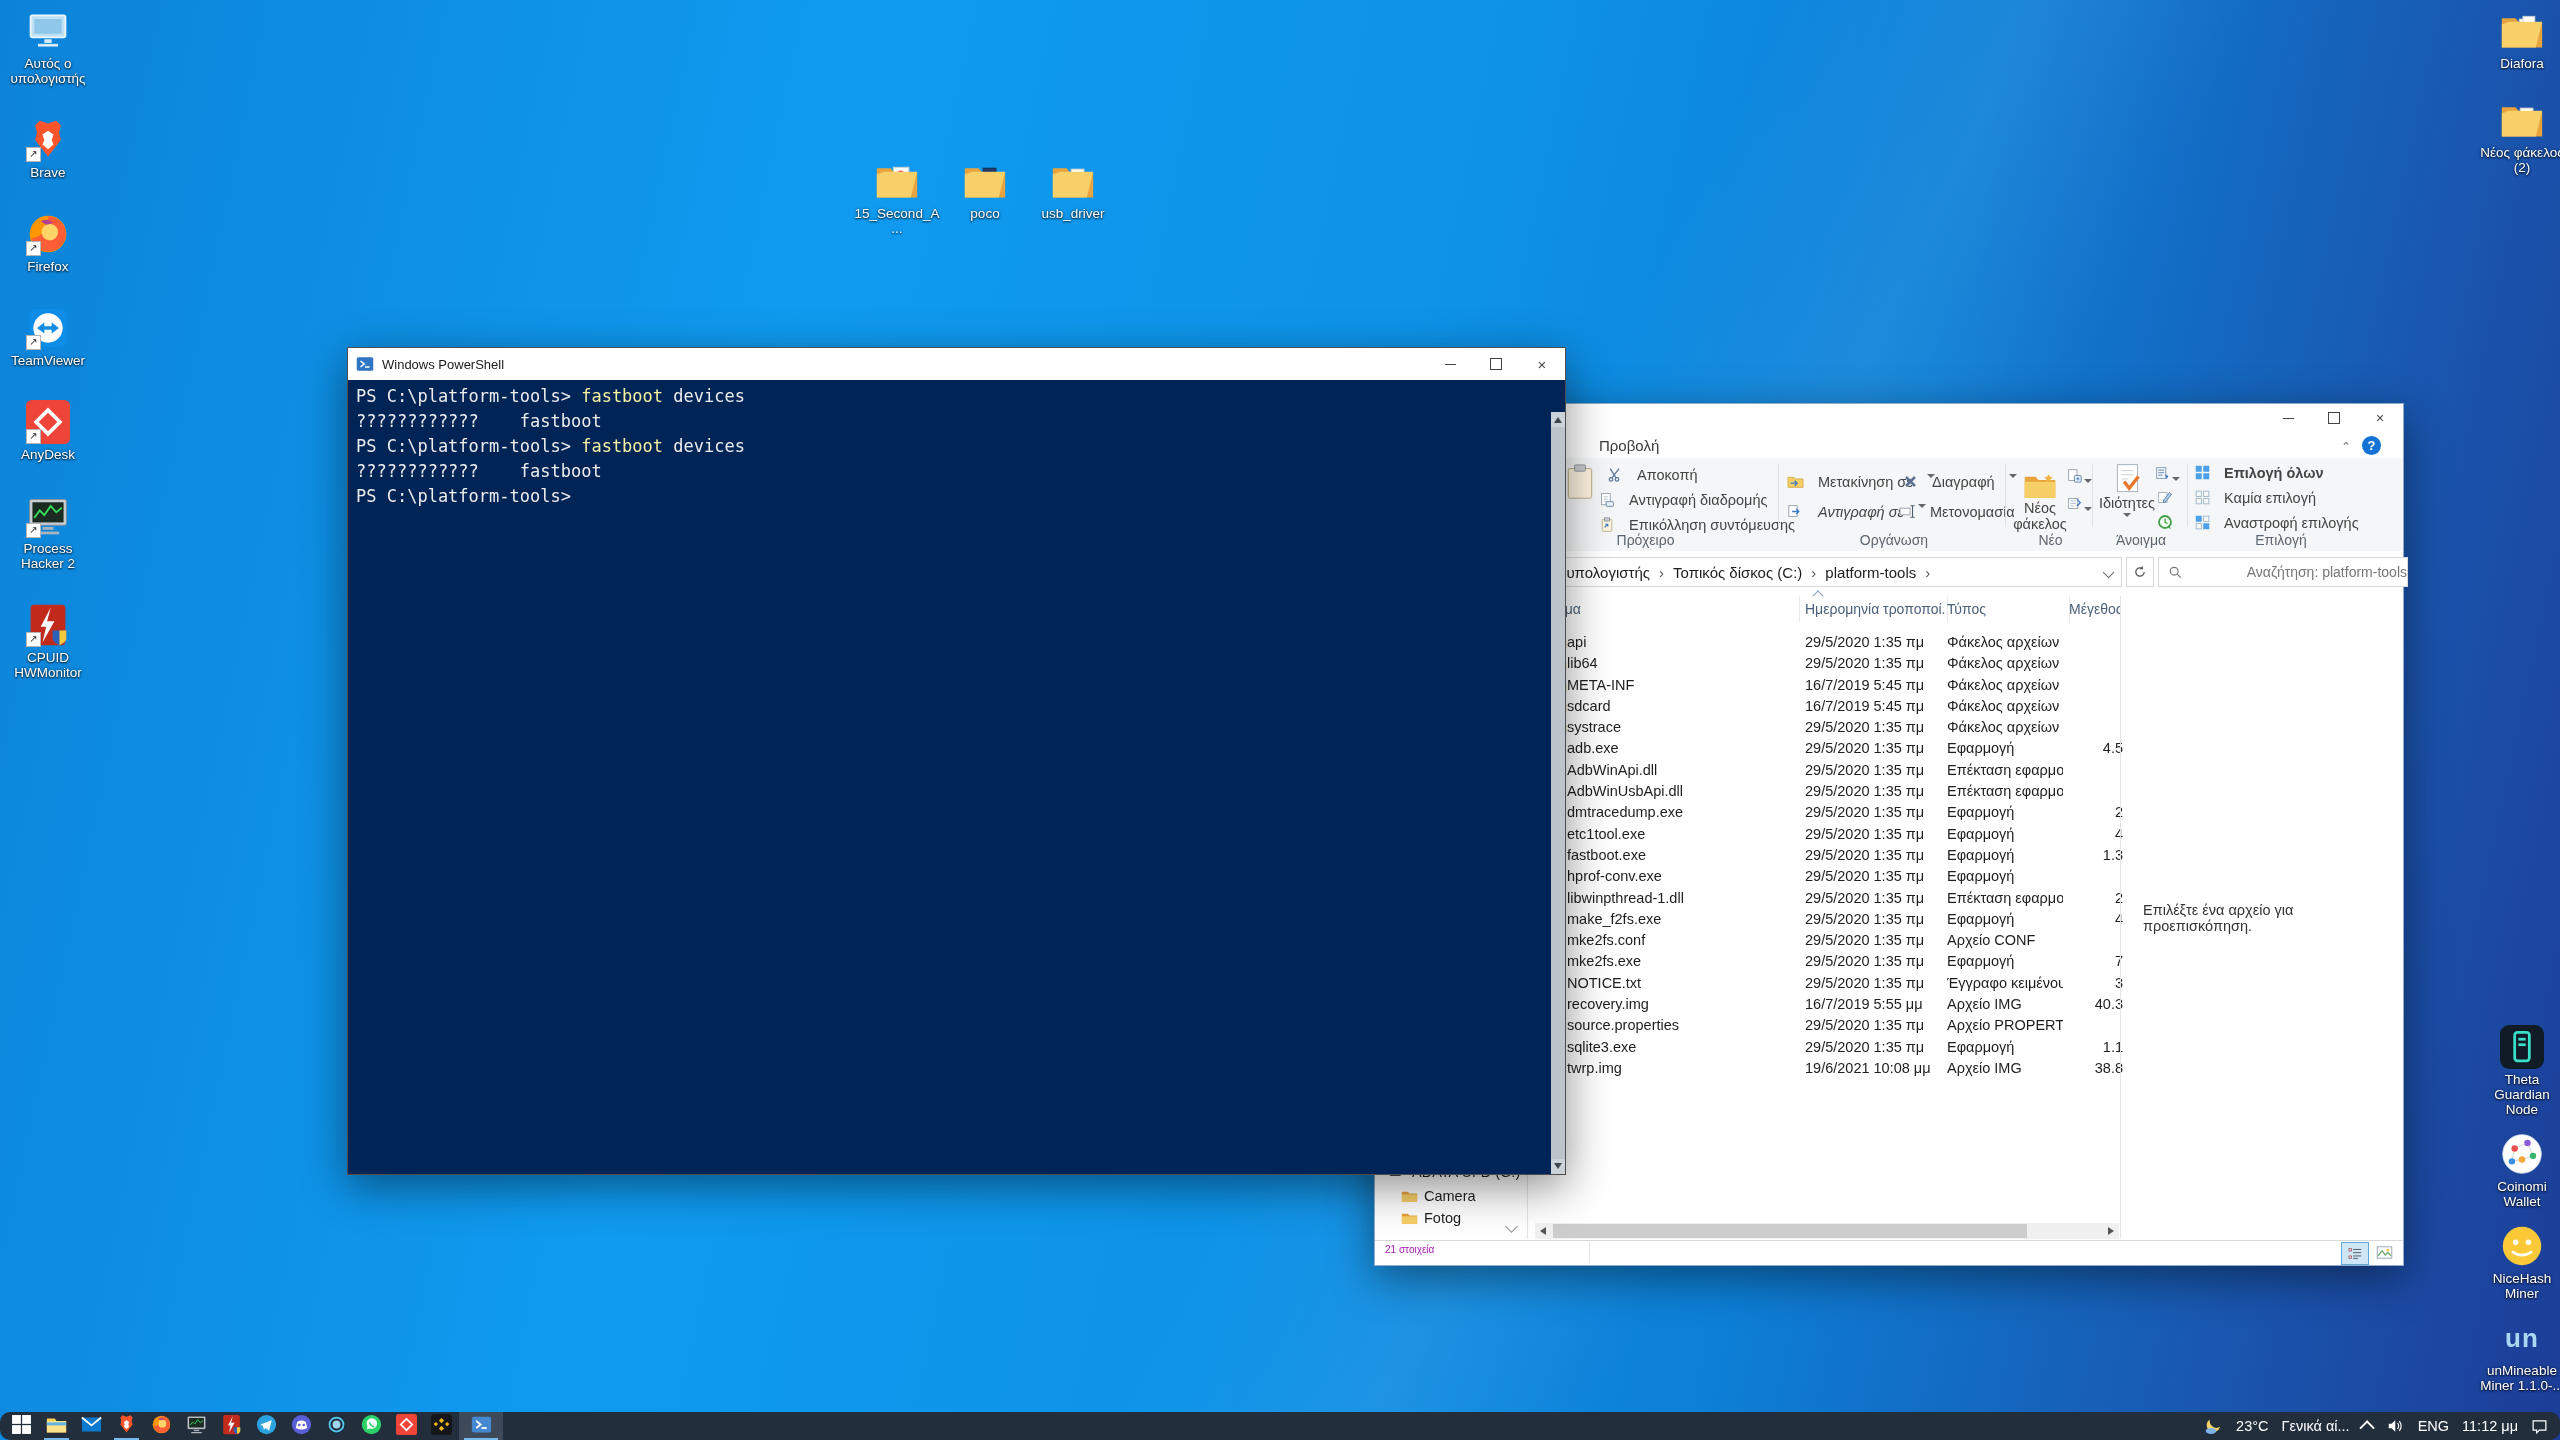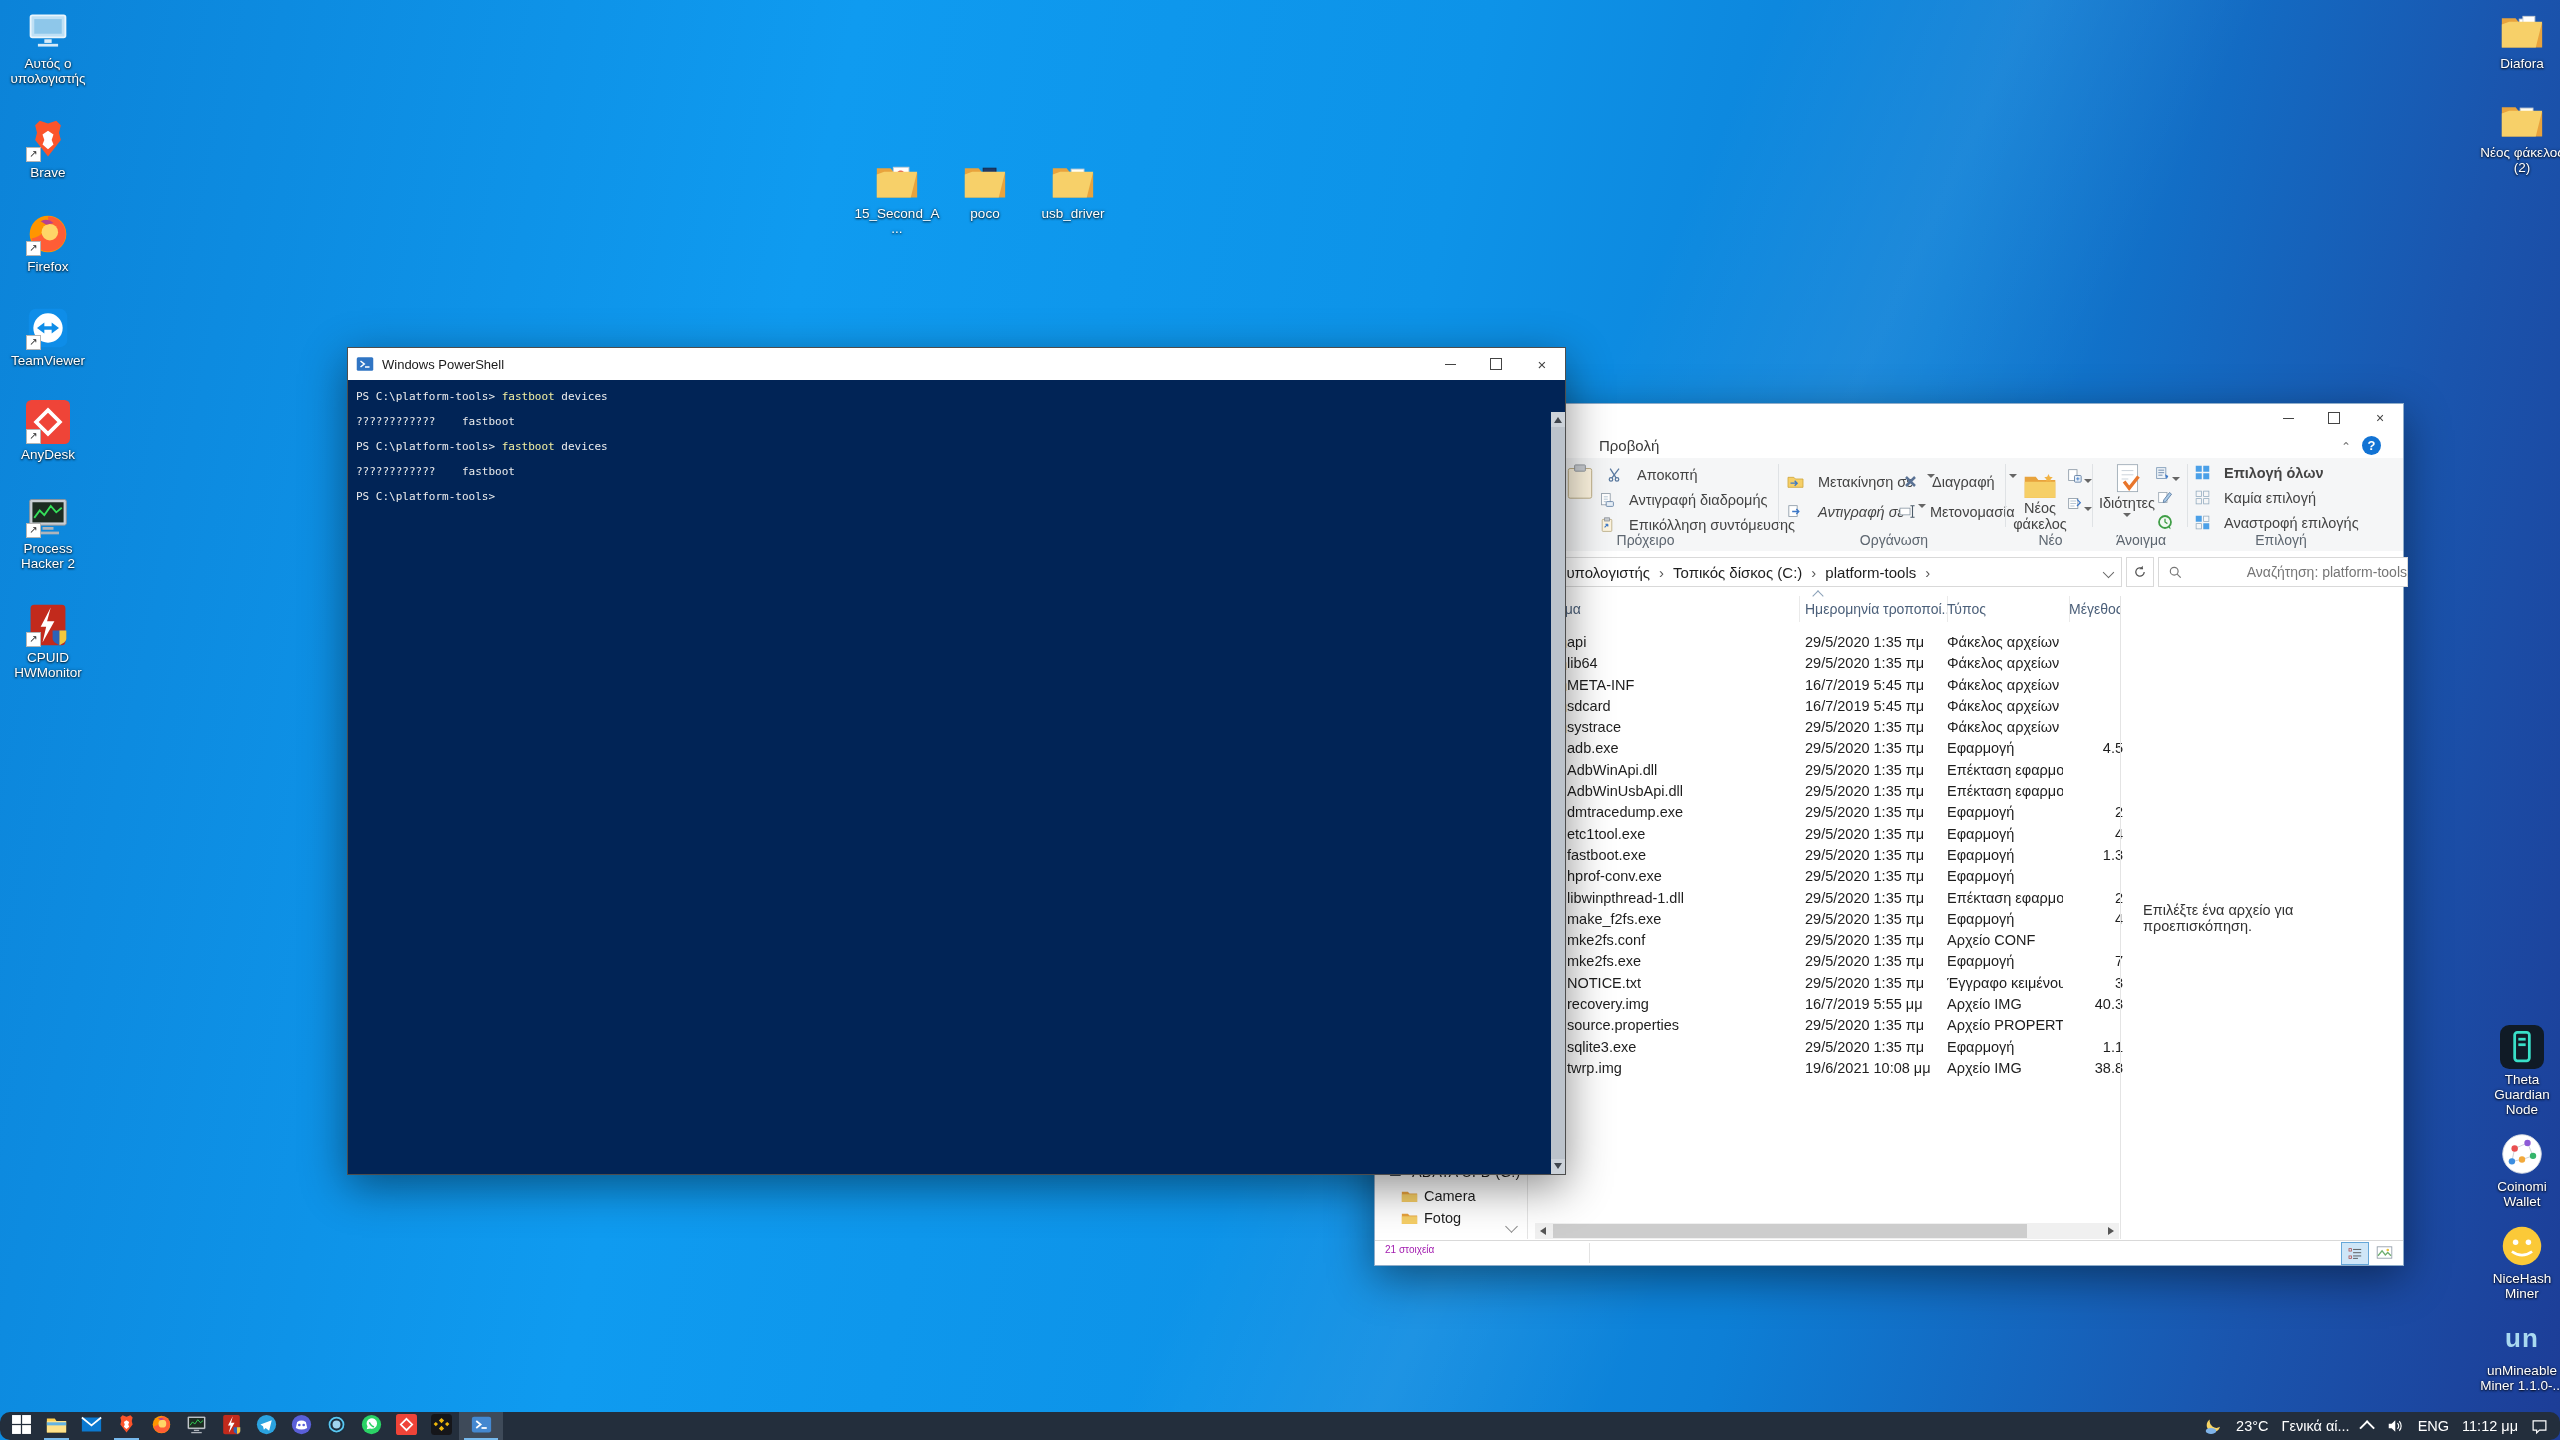--- a/index.html
+++ b/index.html
@@ -26,21 +26,21 @@
   
   #pswin{left:347px;top:347px;width:1217px;height:826px;border:1px solid #4d4d4d;z-index:20;}
   .ps-titlebar{position:absolute;left:0;top:0;right:0;height:32px;background:#fff;display:flex;align-items:center;}
   .ps-titlebar .ticon{width:18px;height:18px;margin-left:8px;}
   .ps-titlebar .ttext{margin-left:8px;font-size:13px;color:#1a1a1a;}
   .wctrls{position:absolute;right:0;top:0;height:100%;display:flex;}
   .wbtn{width:46px;height:100%;display:flex;align-items:center;justify-content:center;color:#444;font-size:15px;}
   .wbtn .sq{width:10px;height:10px;border:1px solid #444;}
   .wbtn .mn{width:11px;height:1px;background:#444;}
   .ps-body{position:absolute;left:0;top:32px;right:0;bottom:0;background:#012456;}
-  .ps-text{position:absolute;left:8px;top:4px;font-family:"DejaVu Sans Mono",monospace;font-size:11px;line-height:25px;white-space:pre;}
+  .ps-text{position:absolute;left:8px;top:4px;font-family:"DejaVu Sans Mono",monospace;font-size:17px;line-height:25px;white-space:pre;}
   .ps-text .w{color:#ededed;} .ps-text .y{color:#f5f1a0;}
   .ps-scroll{position:absolute;right:0;top:32px;bottom:0;width:14px;background:#ccd2d9;}
   .ps-scroll .thumb{position:absolute;left:0;right:0;top:15px;bottom:15px;background:#bcc3cb;}
   .arr{position:absolute;left:3px;width:0;height:0;border-left:4px solid transparent;border-right:4px solid transparent;}
   .arr.up{top:5px;border-bottom:6px solid #40464e;}
   .arr.dn{bottom:5px;border-top:6px solid #40464e;}
 
   
   #exwin{left:1374px;top:403px;width:1028px;height:861px;border:1px solid #8fadca;z-index:10;font-size:15px;color:#1e1e1e;}
   .ex-titlebar{position:absolute;left:0;top:0;right:0;height:28px;background:#fff;}

